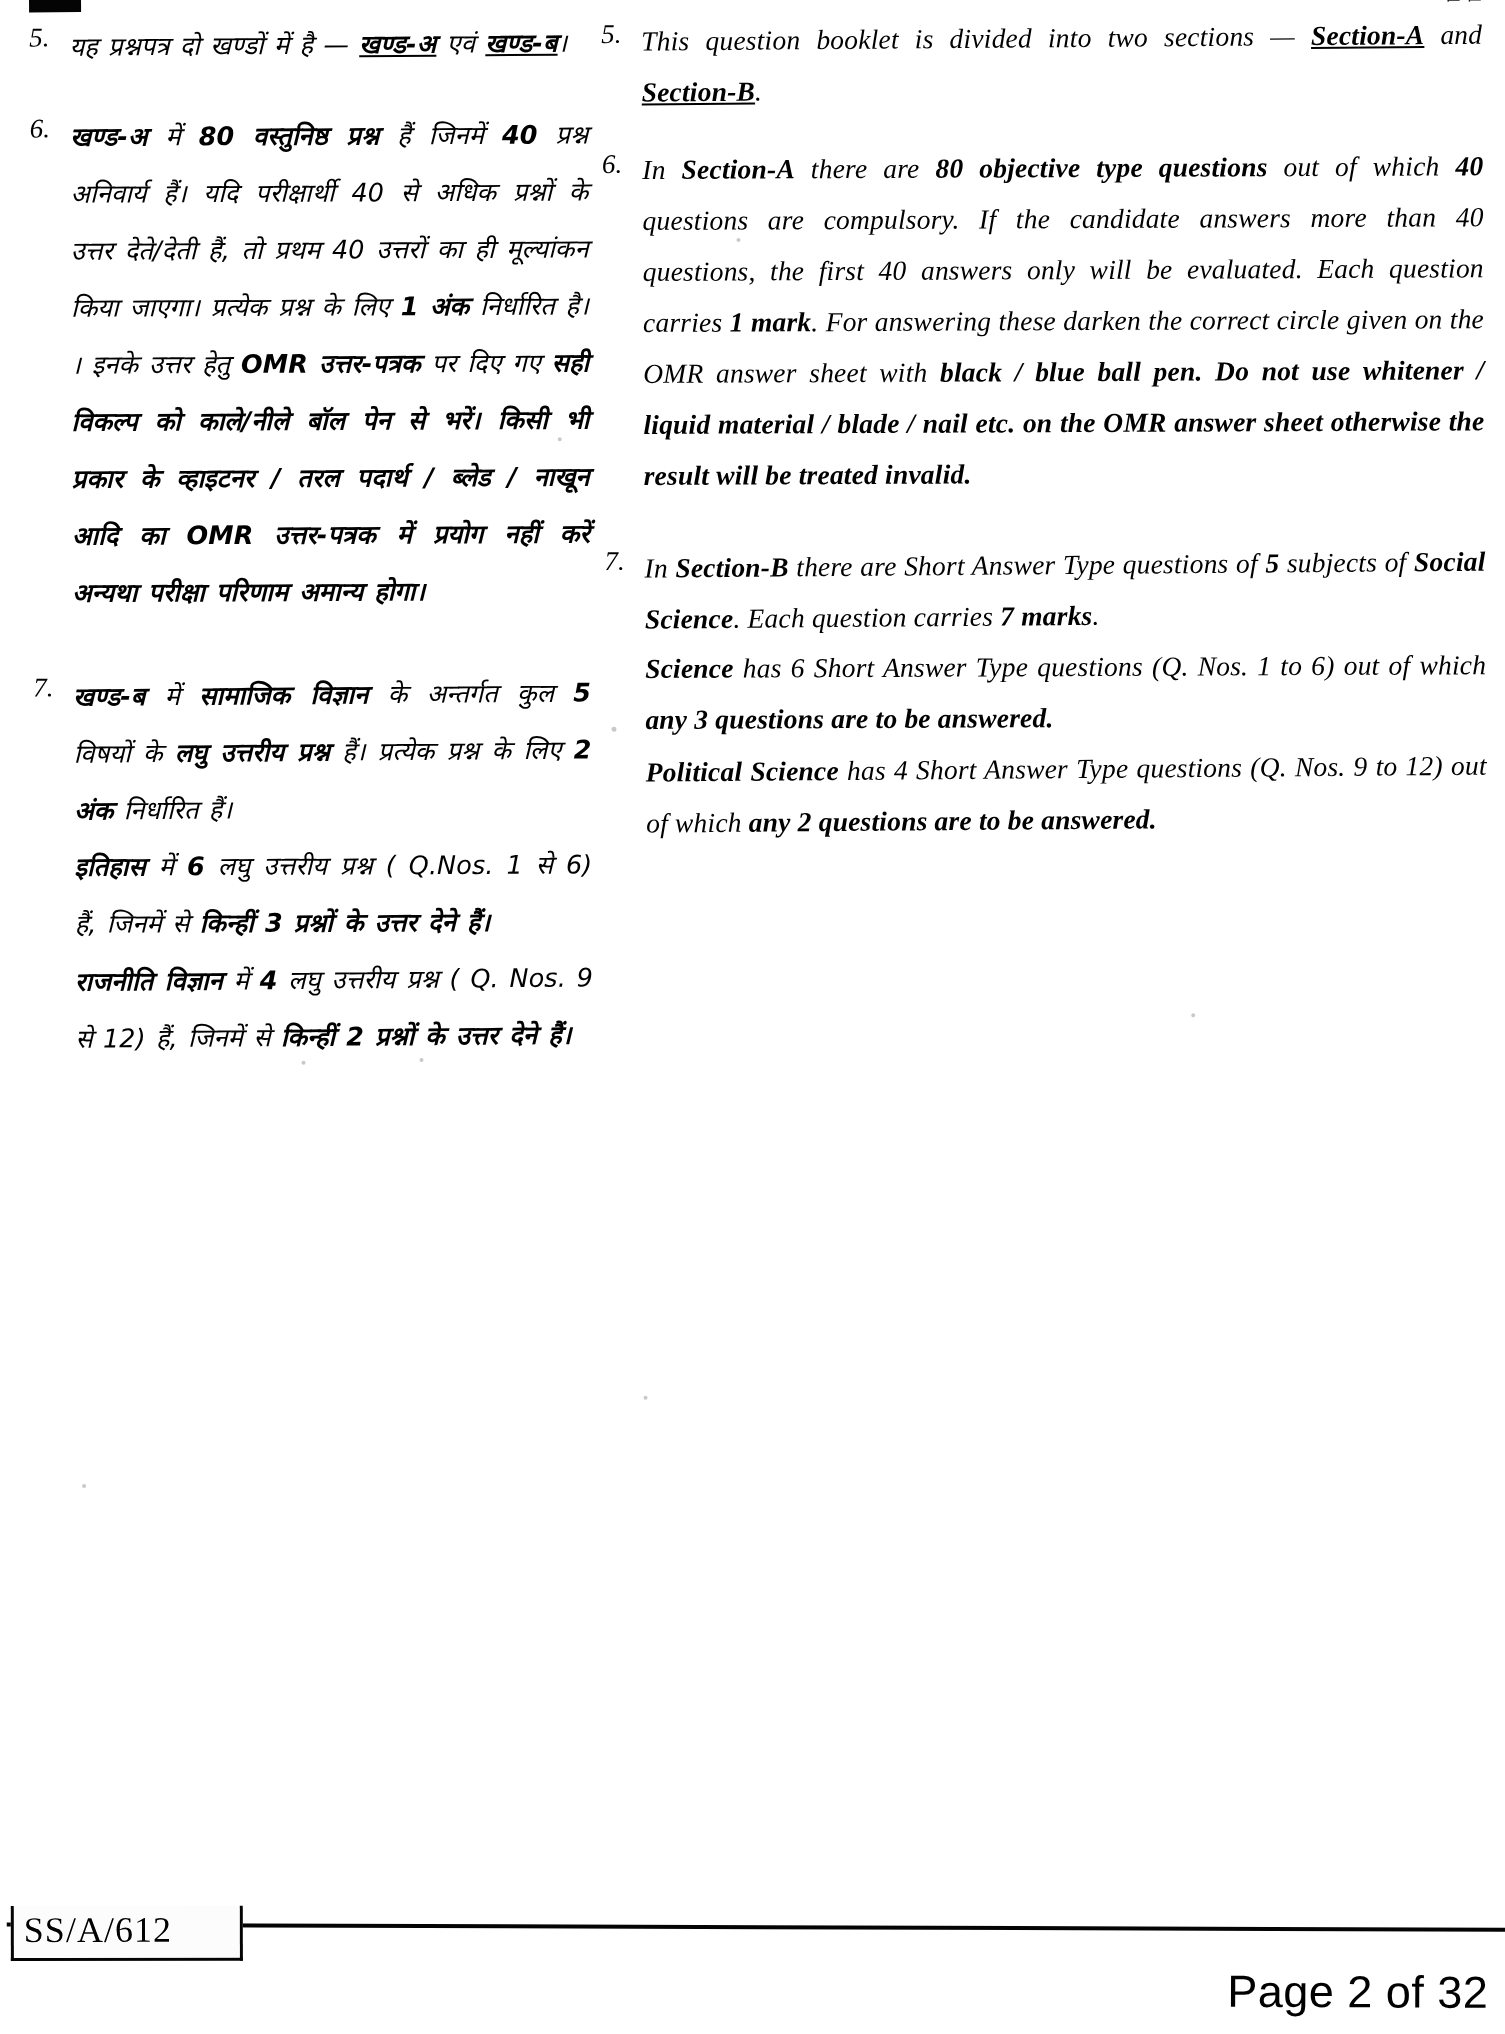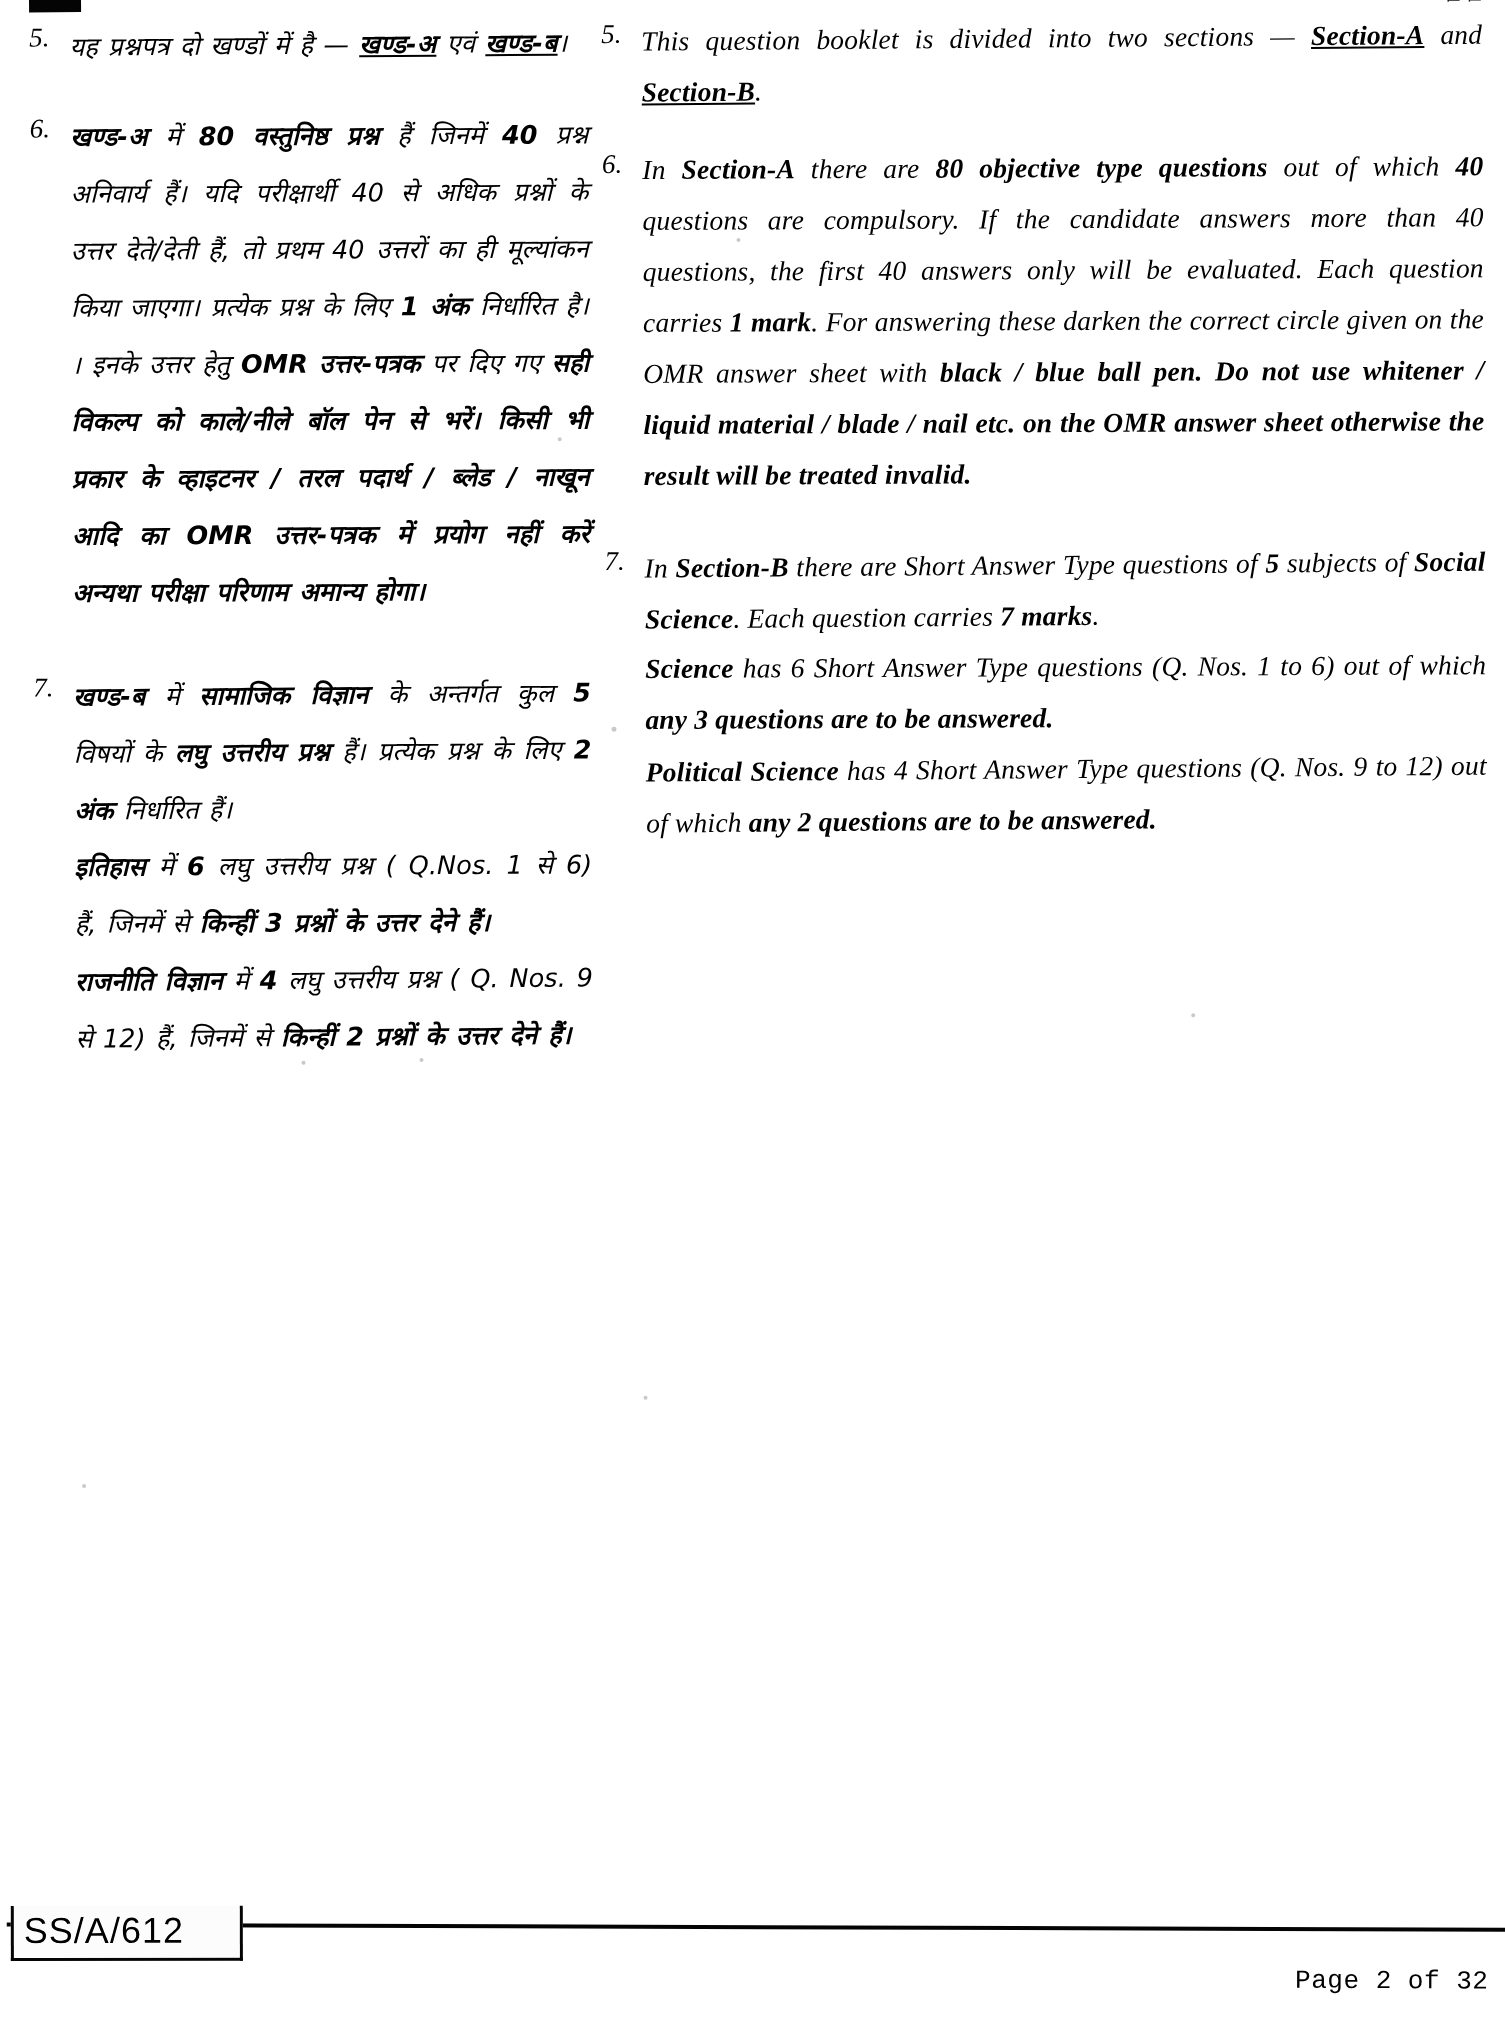--- a/index.html
+++ b/index.html
@@ -142,33 +142,33 @@
     transform-origin: left center;
   }
   .code-box {
     position: absolute;
     left: 4px;
     top: 18px;
     min-width: 200px;
     border: 3px solid #111;
     border-top: none;
     padding: 6px 16px 8px 10px;
-    font-family: Liberation Sans, sans-serif;
+    font-family: Liberation Serif, serif;
     font-size: 36px;
     letter-spacing: 1px;
     line-height: 1.05;
     background: #fff;
     transform: rotate(0.25deg);
   }
   .page-label {
     position: absolute;
     right: 24px;
     top: 86px;
-    font-family: Liberation Mono, monospace;
-    font-size: 26px;
+    font-family: Liberation Sans, sans-serif;
+    font-size: 45px;
     letter-spacing: 0.5px;
     transform: rotate(0.6deg);
     text-align: right;
   }
 
   
   .speck {
     position: absolute;
     background: #9a9a9a;
     border-radius: 50%;

